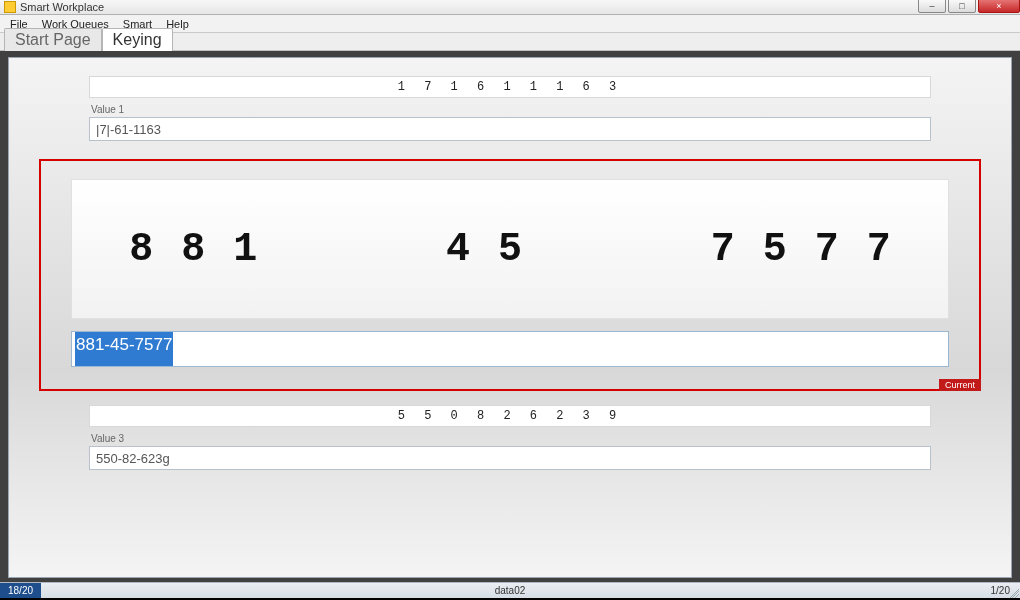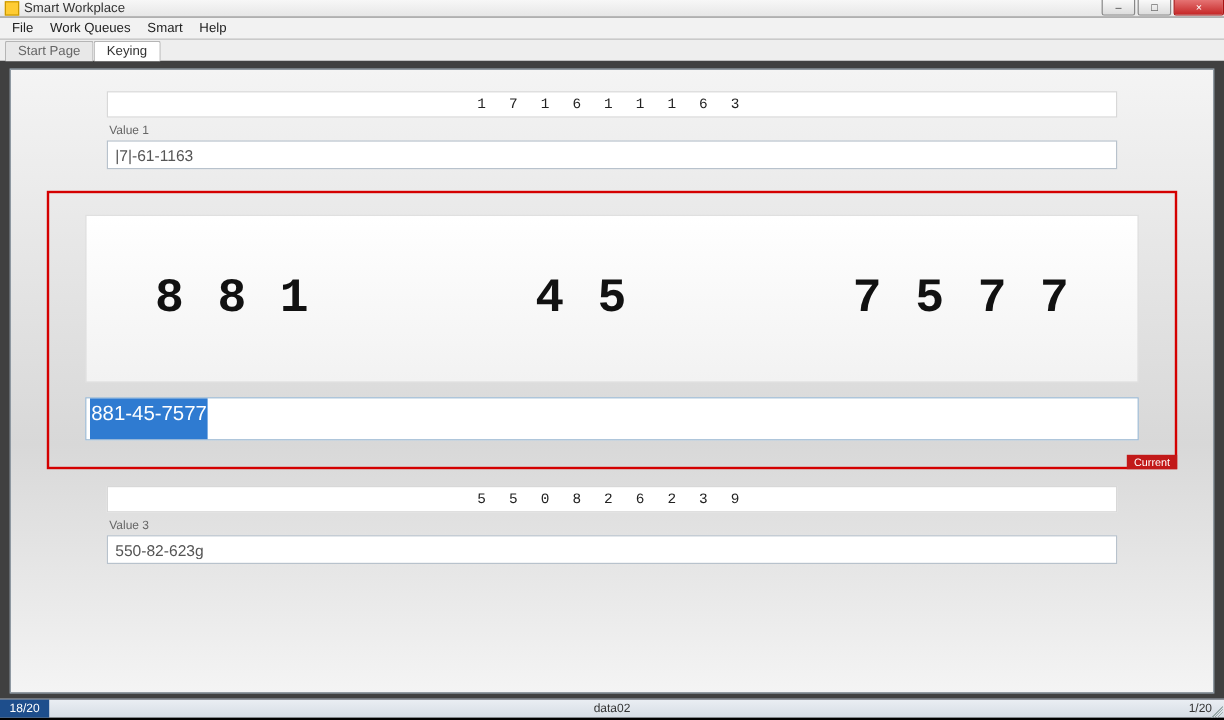--- a/index.html
+++ b/index.html
@@ -10,21 +10,21 @@
   .app-icon { width:12px; height:12px; background:#ffcc33; border:1px solid #cc9900; }
   .titlebar-title { color:#333; }
   .win-btns { display:flex; height:100%; }
   .win-btn { width:28px; height:14px; margin-top:0; border:1px solid #888; display:flex; align-items:center; justify-content:center; font-size:9px; background:linear-gradient(#f9f9f9,#dcdcdc); color:#333; border-radius:0 0 2px 2px; margin-right:2px; position:relative; top:-1px; }
   .win-btn.close { background:linear-gradient(#e57373,#c62828); color:#fff; border-color:#a11; width:42px; margin-right:0;}
   
   .menubar { height:18px; background:#f2f2f2; border-bottom:1px solid #c9c9c9; display:flex; align-items:center; padding-left:4px; gap:2px; }
   .menu-item { padding:1px 6px; color:#222; }
   
   .tabbar { height:18px; background:#eee; display:flex; align-items:flex-end; padding-left:4px; gap:0; border-bottom:1px solid #c0c0c0;}
-  .tab { padding:2px 10px; border:1px solid #b5b5b5; border-bottom:none; background:#f6f6f6; font-size:11px; color:#333; position:relative; top:1px; border-radius:2px 2px 0 0;}
+  .tab { padding:2px 10px; border:1px solid #b5b5b5; border-bottom:none; background:#f6f6f6; font-size:16px; color:#333; position:relative; top:1px; border-radius:2px 2px 0 0;}
   .tab.inactive { background:#e8e8e8; color:#666; }
   .tab.active { background:#fff; }
   
   .client { height: calc(600px - 17px - 18px - 18px - 16px); background:#404040; padding:6px 8px 4px 8px; }
   .panel { width:100%; height:100%; border:1px solid #9aa7b2; background:linear-gradient(#f4f4f4,#d8d8d8 60%,#f4f4f4); padding:18px 80px 8px 80px; position:relative; }
   
   .snippet { background:#fff; border:1px solid #d8d8d8; height:22px; display:flex; align-items:center; justify-content:center; gap:12px; font-family: "Courier New", monospace; letter-spacing:6px; font-size:12px; color:#222; margin:0 0 6px 0;}
   .field-label { font-size:10px; color:#666; margin:2px 0 2px 2px; }
   .text-input { width:100%; height:24px; border:1px solid #b8c2cc; background:#fff; padding:2px 6px; font-size:13px; color:#555; }
   .block1 { margin: 0 0 18px 0; }

